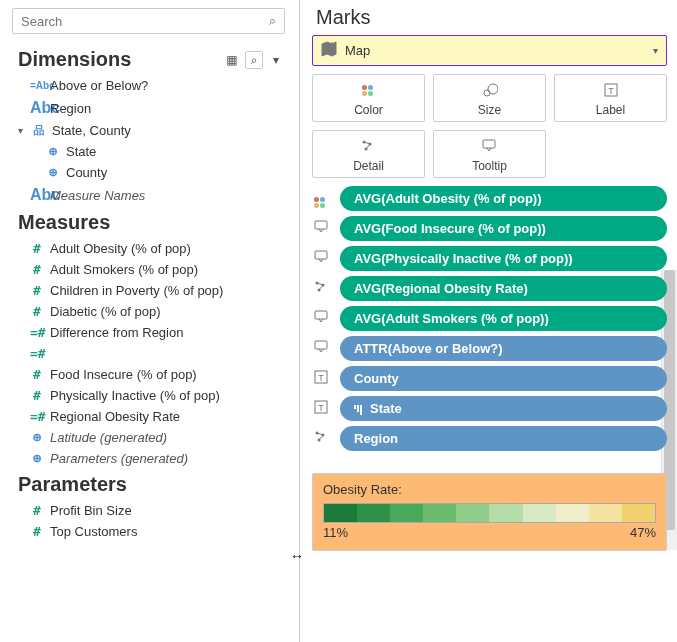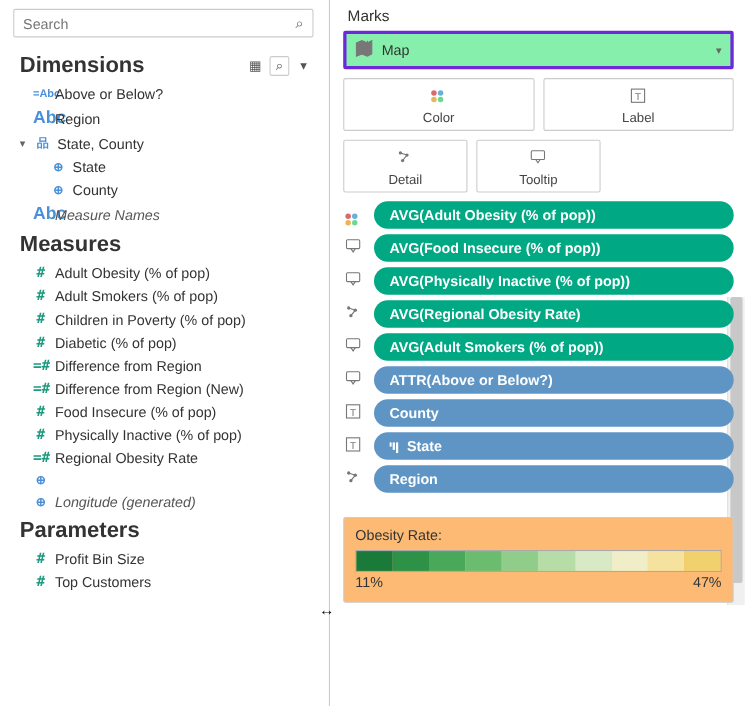--- a/index.html
+++ b/index.html
@@ -20,22 +20,22 @@
 .field-icon { width: 14px; text-align: center; font-size: 11px; font-weight: bold; }
 .field-icon.abc { color: #4a90d9; font-size: 16px; }
 .field-icon.abc-calc { color: #4a90d9; font-size: 10px; }
 .field-icon.globe { color: #4a90d9; }
 .field-icon.hash { color: #1d9a7f; font-family: monospace; font-size: 13px; }
 .field-icon.hash-calc { color: #1d9a7f; font-family: monospace; font-size: 13px; }
 .field-icon.hierarchy { color: #4a90d9; }
 .caret { width: 8px; color: #666; font-size: 10px; }
 .italic { font-style: italic; color: #555; }
 .right-panel { flex: 1; padding: 6px 10px 0 12px; position: relative; }
-.marks-title { font-size: 14px; margin-bottom: 6px; padding-left: 4px; }
-.marks-dropdown { display: flex; align-items: center; border: 3px solid #6d28d9; border-radius: 2px; padding: 5px 8px; background: #86efac; margin-bottom: 8px; cursor: pointer; }
+.marks-title { font-size: 20px; margin-bottom: 6px; padding-left: 4px; }
+.marks-dropdown { display: flex; align-items: center; border: 1px solid #6d28d9; border-radius: 2px; padding: 5px 8px; background: #fef9c3; margin-bottom: 8px; cursor: pointer; }
 .marks-dropdown .map-icon { margin-right: 8px; color: #666; font-size: 14px; }
 .marks-dropdown .dd-arrow { margin-left: auto; color: #666; font-size: 10px; }
 .shelf-row { display: flex; gap: 8px; margin-bottom: 8px; }
 .shelf-btn { flex: 1; border: 1px solid #ccc; border-radius: 2px; padding: 6px 4px 4px 4px; display: flex; flex-direction: column; align-items: center; gap: 4px; background: #fff; cursor: pointer; }
 .shelf-btn .icon { font-size: 15px; height: 18px; display: flex; align-items: center; justify-content: center; }
 .shelf-btn .label { font-size: 12px; color: #444; }
 .shelf-row.two .shelf-btn { flex: 0 0 calc((100% - 16px)/3); }
 .pill-row { display: flex; align-items: center; gap: 10px; margin-bottom: 5px; }
 .pill-icon { width: 18px; text-align: center; font-size: 13px; color: #666; }
 .pill { flex: 1; border-radius: 16px; padding: 5px 14px; color: #fff; font-size: 13px; font-weight: bold; cursor: pointer; white-space: nowrap; overflow: hidden; text-overflow: ellipsis; }
@@ -118,40 +118,40 @@
       <div class="field-item no-children">
         <span class="field-icon hash">#</span>
         <span>Diabetic (% of pop)</span>
       </div>
       <div class="field-item no-children">
         <span class="field-icon hash-calc">=#</span>
         <span>Difference from Region</span>
       </div>
       <div class="field-item no-children">
         <span class="field-icon hash-calc">=#</span>
-        <span>Difference from Region (New)</span>
       </div>
       <div class="field-item no-children">
         <span class="field-icon hash">#</span>
         <span>Food Insecure (% of pop)</span>
       </div>
       <div class="field-item no-children">
         <span class="field-icon hash">#</span>
         <span>Physically Inactive (% of pop)</span>
       </div>
       <div class="field-item no-children">
         <span class="field-icon hash-calc">=#</span>
         <span>Regional Obesity Rate</span>
       </div>
       <div class="field-item no-children">
         <span class="field-icon globe">⊕</span>
+        <span class="italic">Latitude (generated)</span>
       </div>
       <div class="field-item no-children">
         <span class="field-icon globe">⊕</span>
-        <span class="italic">Longitude (generated)</span>
+        <span class="italic">Parameters (generated)</span>
       </div>
     </div>
 
   <div class="section-header">
     <h3>Parameters</h3>
   </div>
   <div class="field-list" id="parameters-list">
       <div class="field-item no-children">
         <span class="field-icon hash">#</span>
         <span>Profit Bin Size</span>
@@ -185,20 +185,29 @@
     <div class="shelf-btn">
       <span class="icon">
         <span class="color-dots">
             <span style="background:#d96b6b"></span>
             <span style="background:#6bafd9"></span>
             <span style="background:#e8b55a"></span>
             <span style="background:#6bd98f"></span>
           </span>
       </span>
       <span class="label">Color</span>
+    </div>
+    <div class="shelf-btn">
+      <span class="icon">
+          <svg class="icon-svg" viewBox="0 0 16 16">
+            <circle cx="5" cy="11" r="3" fill="none" stroke="#777"></circle>
+            <circle cx="11" cy="7" r="5" fill="none" stroke="#777"></circle>
+          </svg>
+        </span>
+      <span class="label">Size</span>
     </div>
     <div class="shelf-btn">
       <span class="icon">
           <svg class="icon-svg" viewBox="0 0 16 16">
             <rect x="2" y="2" width="12" height="12" fill="none" stroke="#777"></rect>
             <text x="8" y="12" text-anchor="middle" font-size="9" fill="#777">T</text>
           </svg>
         </span>
       <span class="label">Label</span>
     </div>

